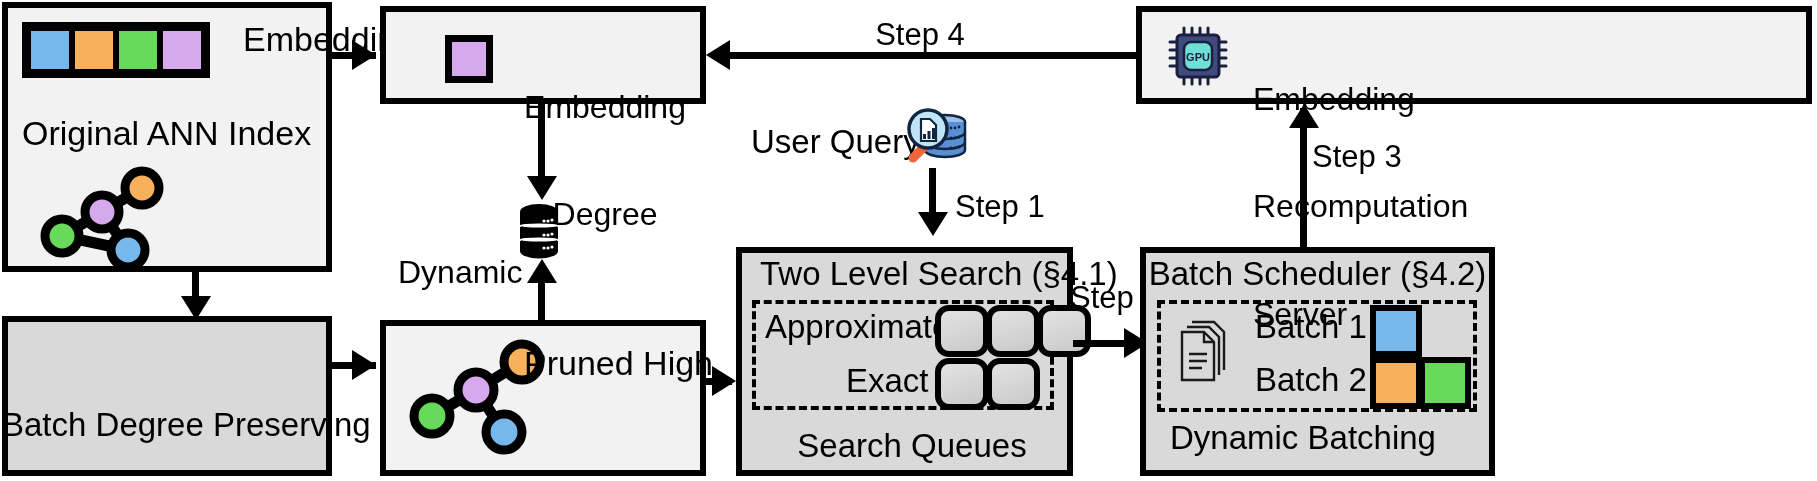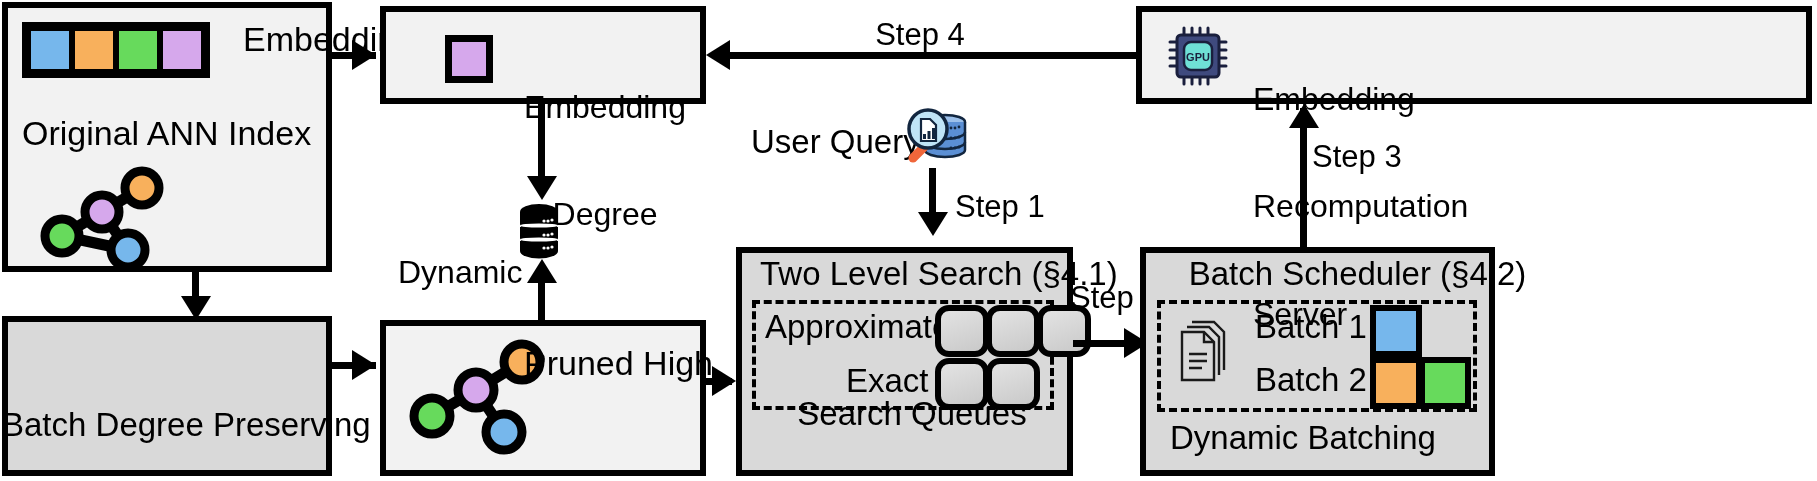--- a/index.html
+++ b/index.html
@@ -240,29 +240,29 @@
     <div class="slot"></div>
     <div class="slot"></div>
   </div>
 
   <div class="lbl" style="left:846px;top:363px;font-size:33px;">Exact</div>
   <div class="slots" style="left:935px;top:358px;">
     <div class="slot"></div>
     <div class="slot"></div>
   </div>
 
-  <div class="lbl ctr" style="left:736px;top:396px;width:352px;font-size:33px;">Search Queues</div>
+  <div class="lbl ctr" style="left:736px;top:428px;width:352px;font-size:33px;">Search Queues</div>
 
   <div class="hline" style="left:1073px;top:340px;width:76px;"></div>
   <div class="arrow right" style="left:1124px;top:328px;"></div>
   <div class="lbl bold" style="left:1070px;top:281px;font-size:31px;">Step 2</div>
 
   <div class="box shaded" style="left:1140px;top:247px;width:355px;height:229px;"></div>
 
-  <div class="lbl ctr" style="left:1140px;top:256px;width:355px;font-size:33px;margin-left:40px;">Batch Scheduler (§4.2)</div>
+  <div class="lbl ctr" style="left:1140px;top:256px;width:355px;font-size:33px;">Batch Scheduler (§4.2)</div>
 
   <div class="dashed" style="left:1157px;top:300px;width:320px;height:112px;"></div>
 
   <div style="position:absolute;left:1177px;top:318px;width:52px;height:70px;">
     <svg width="52" height="70" viewBox="0 0 52 70">
       <g fill="none" stroke="#1a1a1a" stroke-width="2.4">
         <path d="M5 14 h22 l10 10 v38 h-32 z"></path>
         <path d="M10 9 h22 l10 10 v38"></path>
         <path d="M15 4 h22 l10 10 v38"></path>
         <path d="M27 14 v10 h10"></path>

